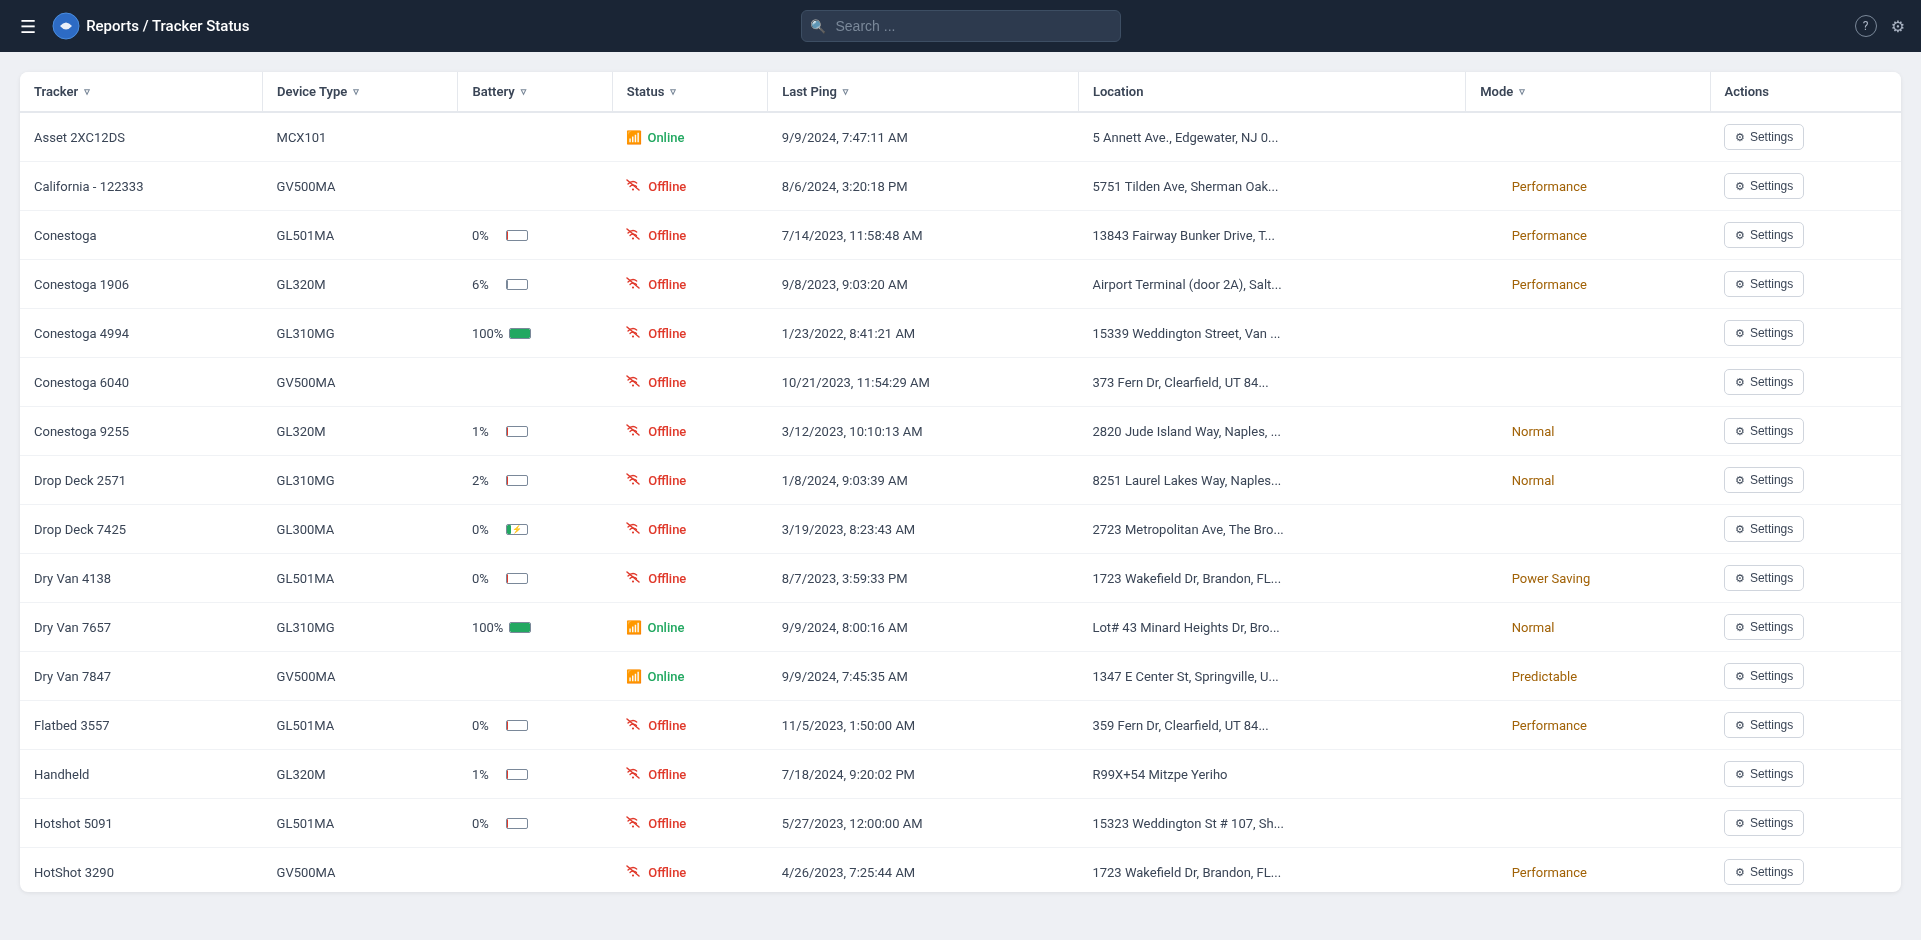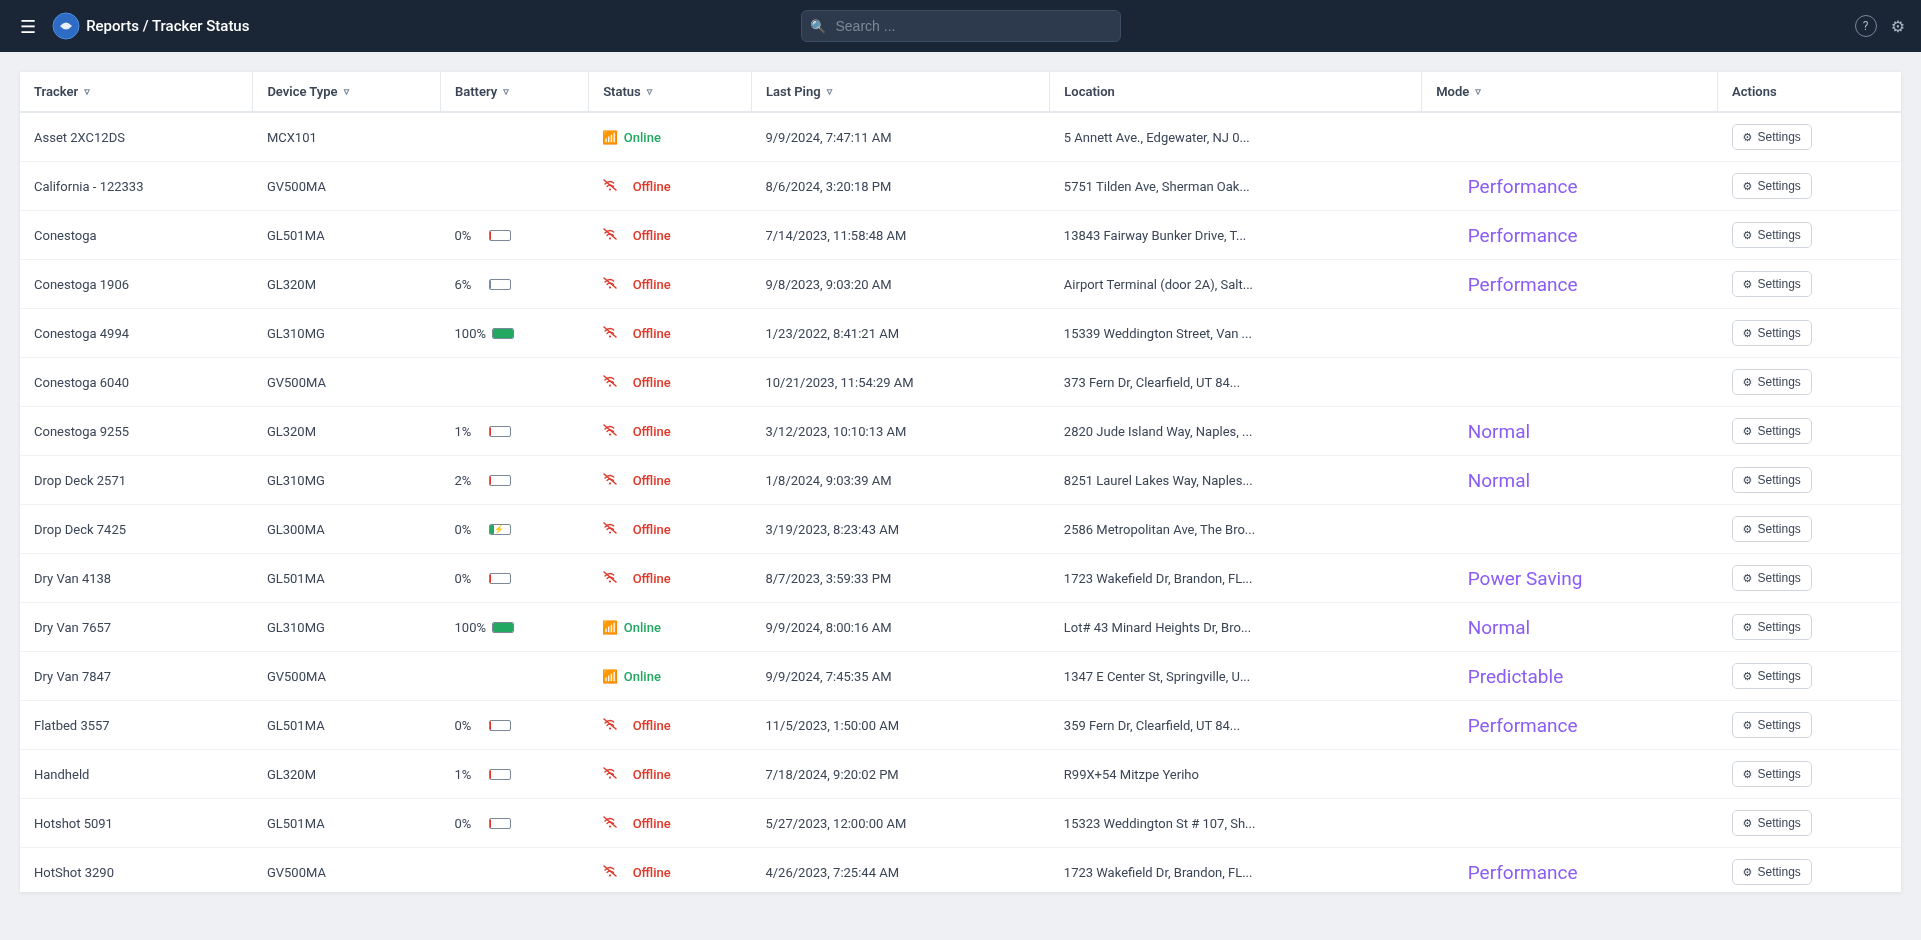--- a/index.html
+++ b/index.html
@@ -64,21 +64,21 @@
       color: #aab4c4;
     }
     .header-right span { cursor: pointer; font-size: 16px; }
 
     
     .main { padding: 20px 20px; }
 
     
     .table-container {
       background: #fff;
-      border-radius: 0;
+      border-radius: 8px;
       overflow: hidden;
       box-shadow: 0 1px 4px rgba(0,0,0,0.08);
     }
     table {
       width: 100%;
       border-collapse: collapse;
       font-size: 13px;
     }
     thead tr {
       background: #fff;
@@ -112,21 +112,21 @@
       font-weight: 500;
       display: flex;
       align-items: center;
       gap: 5px;
     }
     .status-offline {
       color: #e0392b;
       font-weight: 500;
       display: flex;
       align-items: center;
-      gap: 16px;
+      gap: 8px;
     }
 
     
     .battery-wrap {
       display: flex;
       align-items: center;
       gap: 6px;
     }
     .battery-pct { font-size: 13px; color: #3a4556; min-width: 28px; }
     .battery-icon {
@@ -153,21 +153,21 @@
     
     .table-scroll {
       max-height: 820px;
       overflow-y: auto;
     }
     .table-scroll::-webkit-scrollbar { width: 8px; }
     .table-scroll::-webkit-scrollbar-track { background: #f0f2f5; }
     .table-scroll::-webkit-scrollbar-thumb { background: #c0c8d4; border-radius: 4px; }
 
     
-    .mode-text { color: #8b5cf6; font-size: 19px; margin-left: 32px; }
+    .mode-text { color: #a16207; font-size: 13px; margin-left: 32px; }
   </style>
 </head>
 <body>
 
 <div class="header">
   <span class="header-menu-icon">☰</span>
   <div class="header-logo">
     <svg width="28" height="28" viewBox="0 0 28 28">
       <circle cx="14" cy="14" r="13" fill="#2d6bc4" stroke="#4a8ddf" stroke-width="1"></circle>
       <path d="M8 14 Q14 7 20 14 Q14 21 8 14Z" fill="#fff" opacity="0.9"></path>
@@ -531,21 +531,21 @@
           <path d="M7 9.5C7.55228 9.5 8 9.94772 8 10.5C8 11.0523 7.55228 11.5 7 11.5C6.44772 11.5 6 11.0523 6 10.5C6 9.94772 6.44772 9.5 7 9.5Z" fill="#e0392b"></path>
           <path d="M4 7.5C4.8 6.7 5.85 6.2 7 6.2" stroke="#e0392b" stroke-width="1.3" stroke-linecap="round"></path>
           <path d="M10.5 7.5C9.7 6.7 8.65 6.2 7.5 6.1" stroke="#e0392b" stroke-width="1.3" stroke-linecap="round"></path>
           <path d="M2 5C3.5 3.5 5.6 2.5 7 2.5C8.2 2.5 9.5 3 10.7 4" stroke="#e0392b" stroke-width="1.3" stroke-linecap="round"></path>
         </svg>
       </span>
       <span>Offline</span>
     </div>
               </td>
     <td>3/19/2023, 8:23:43 AM</td>
-    <td>2586 Metropolitan Ave, The Bro...</td>
+    <td>2723 Metropolitan Ave, The Bro...</td>
     <td><span class="mode-text"></span></td>
     <td>
       <button class="settings-btn">
         <span style="font-size:11px;">⚙</span>
         <span>Settings</span>
       </button>
     </td>
   </tr>
             <tr>
     <td>Dry Van 4138</td>

